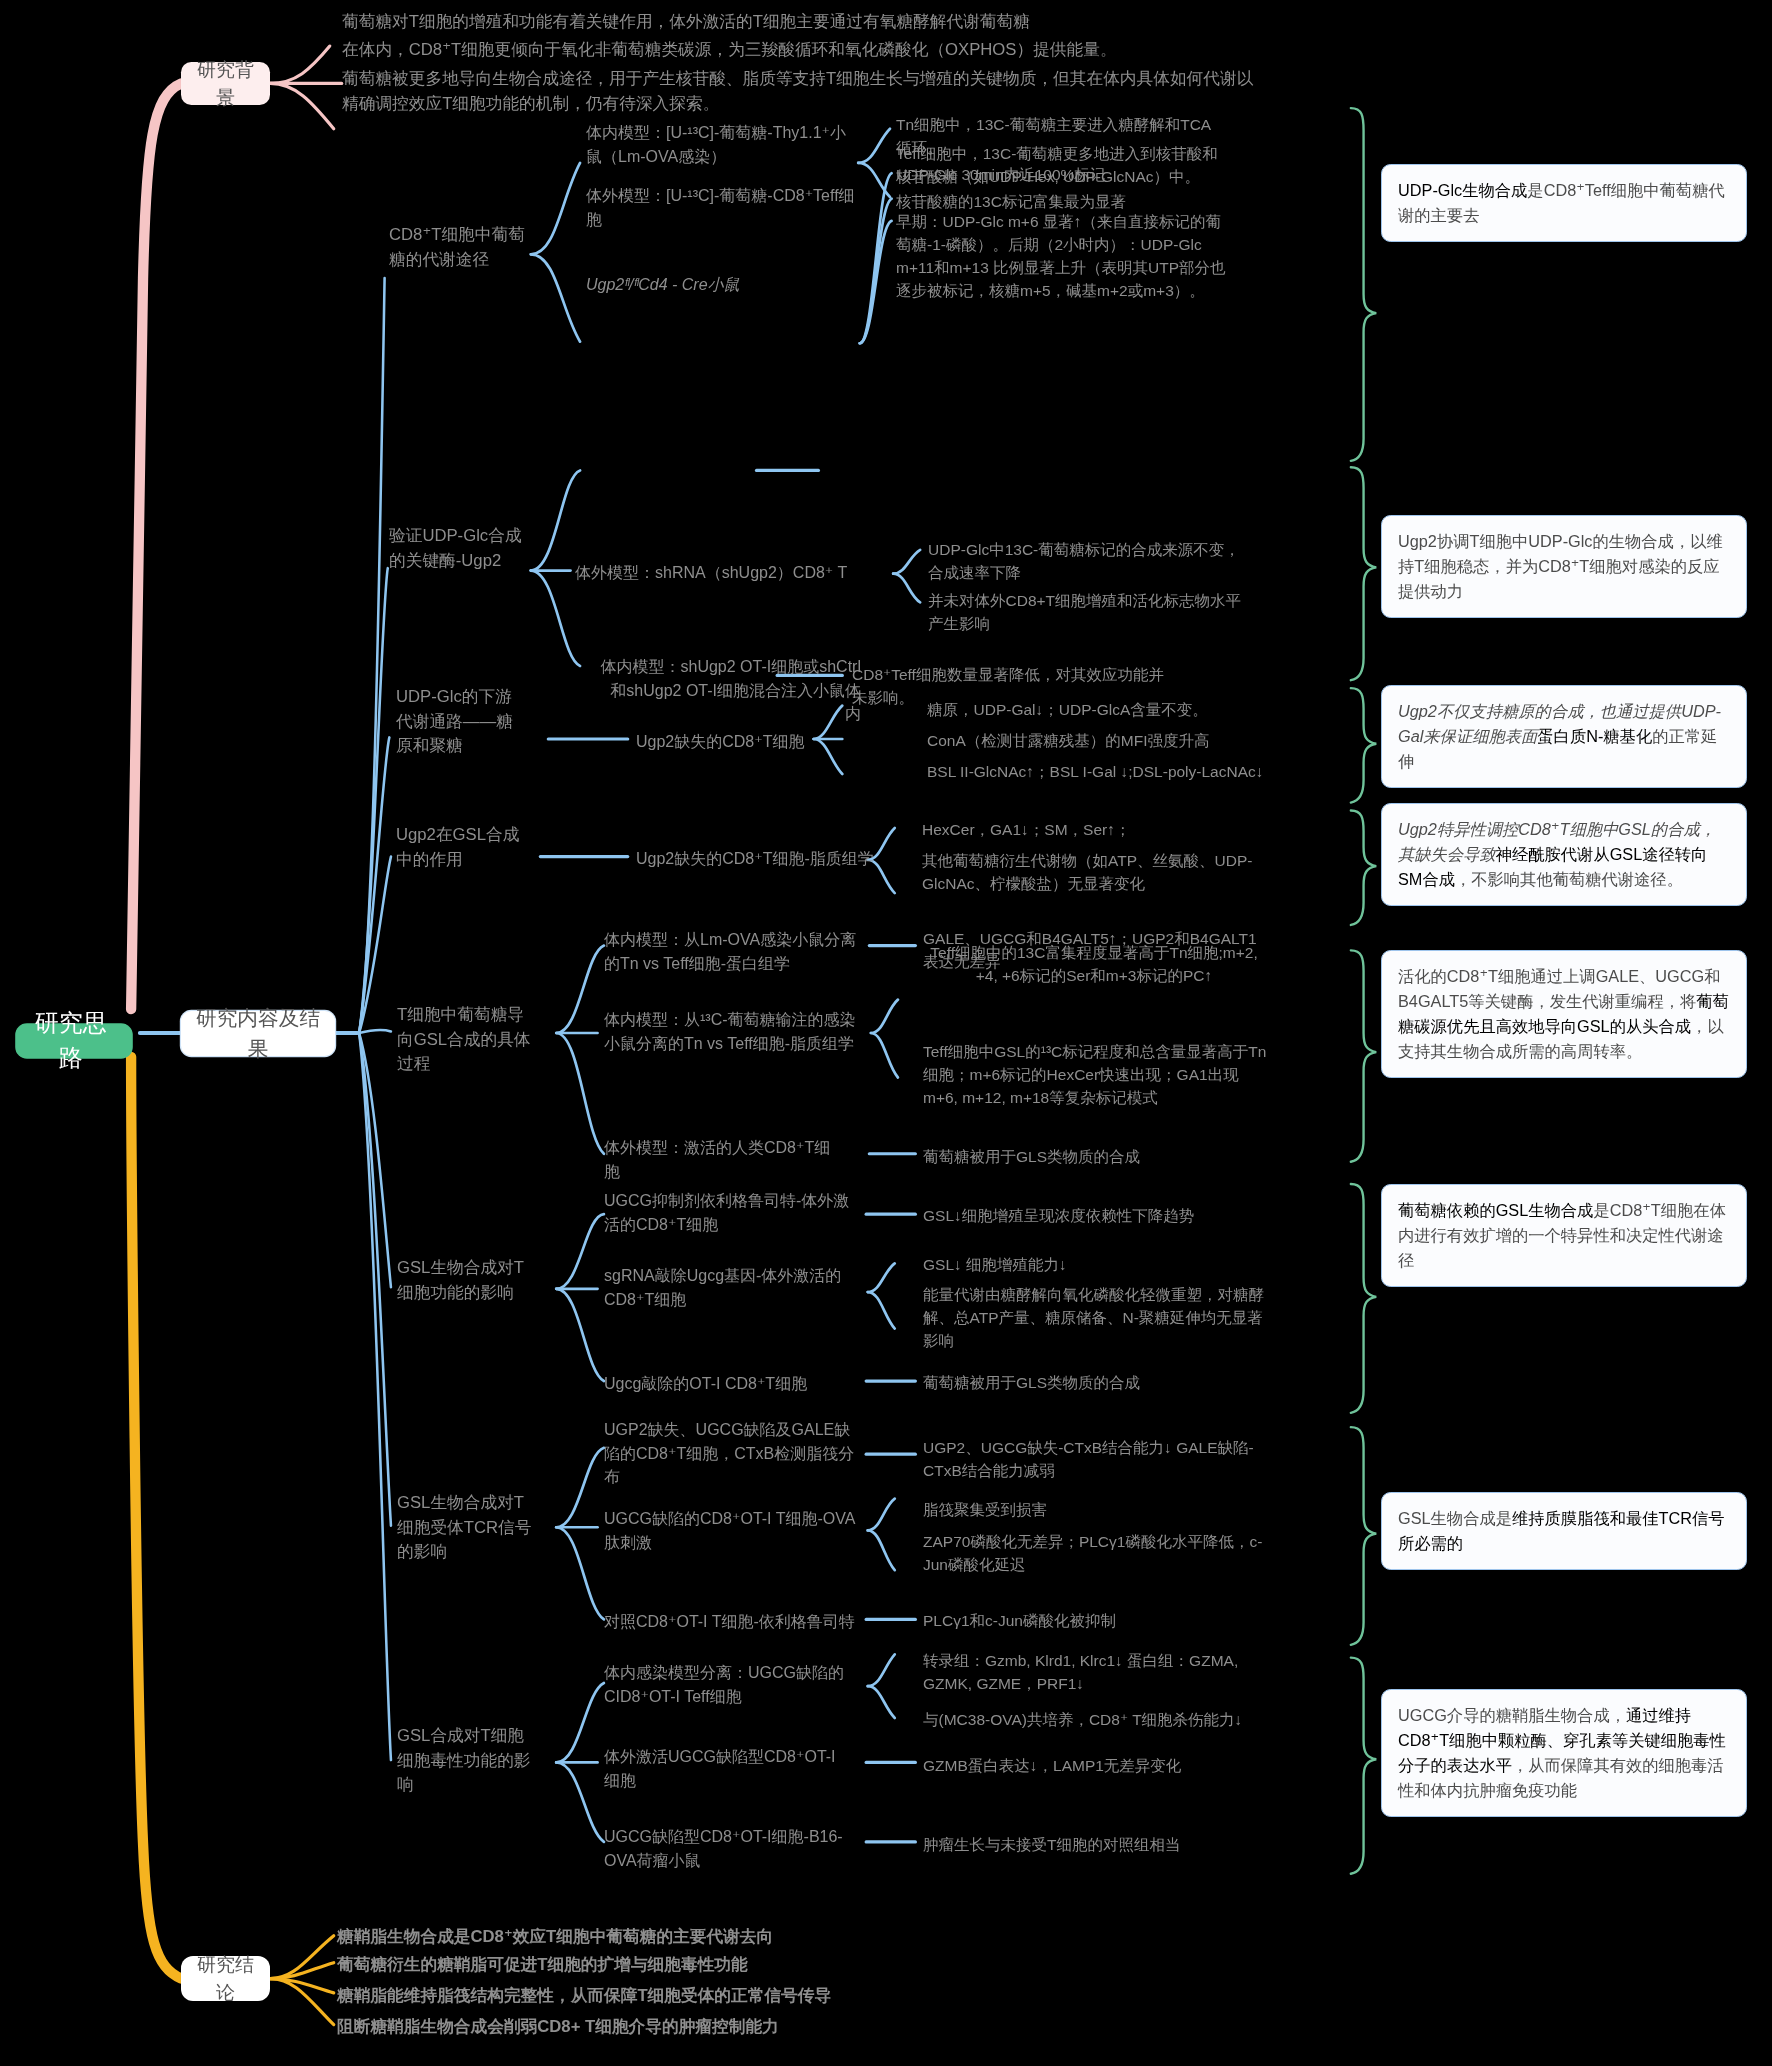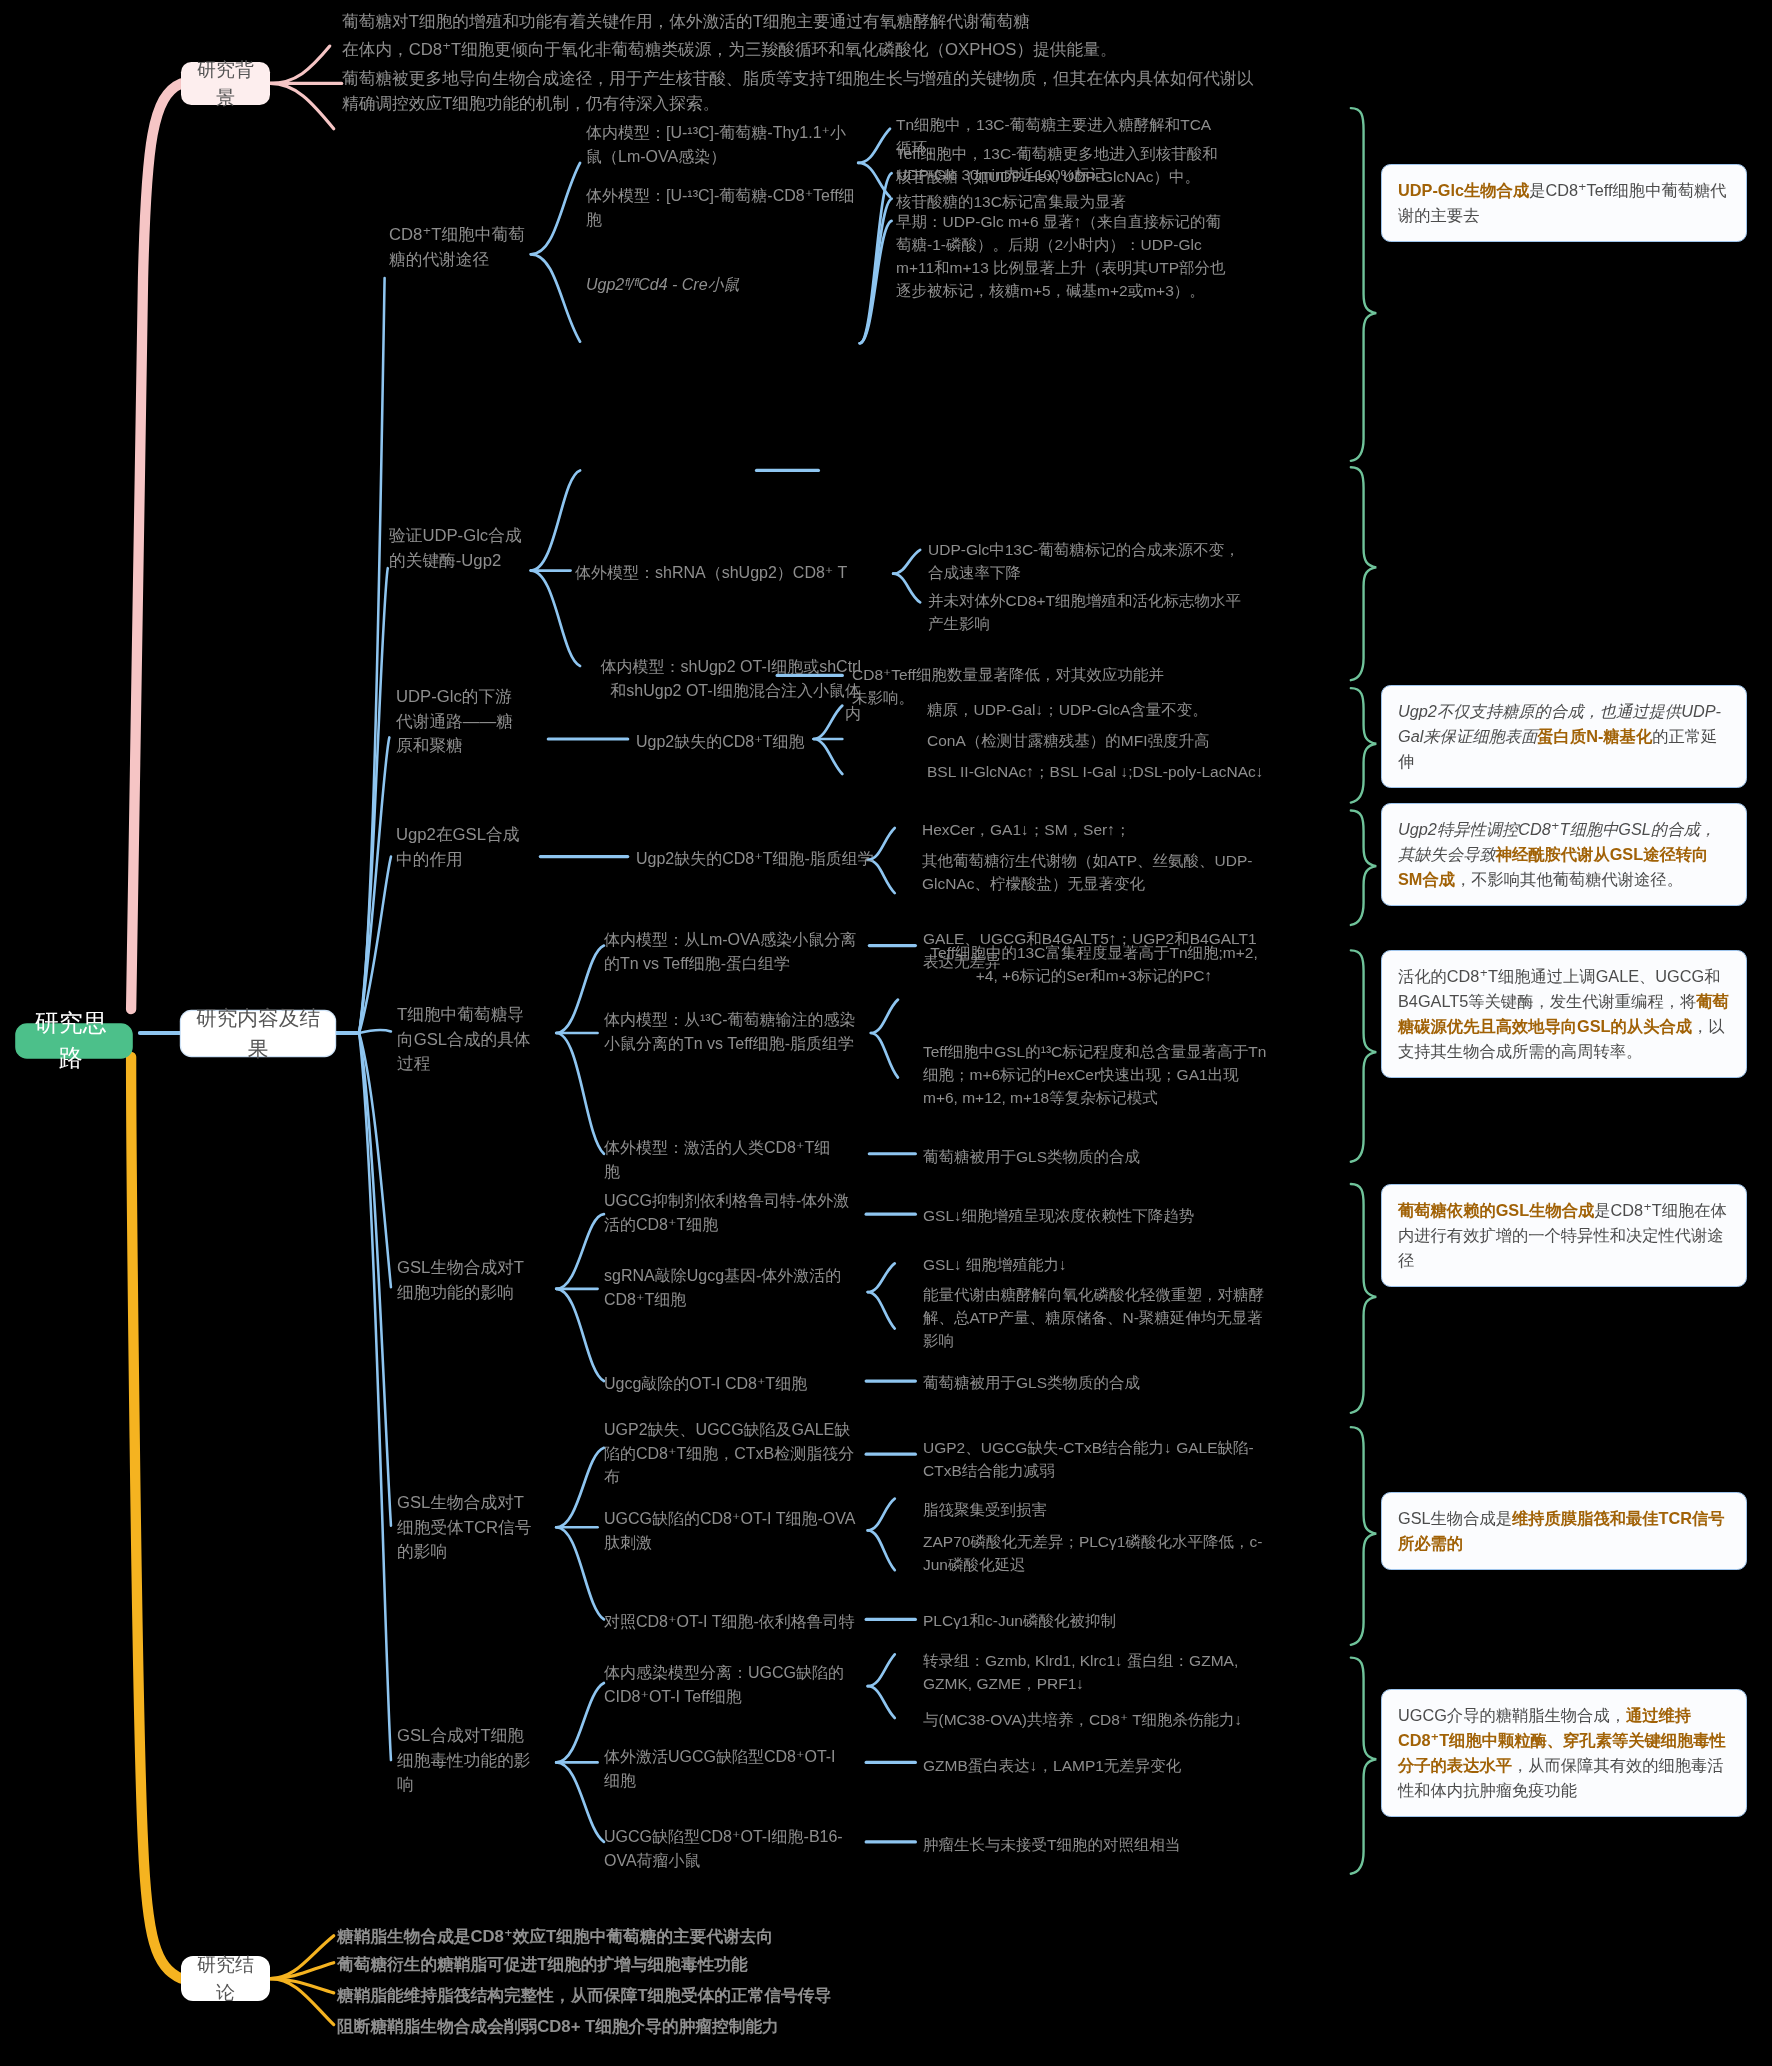--- a/index.html
+++ b/index.html
@@ -69,21 +69,21 @@
     position:absolute;
     box-sizing:border-box;
     background:#fbfcfe;
     border:1.3px solid #9ec4ec;
     border-radius:9.5px;
     padding:12.7px 16px;
     color:#4c4c4c;
     font-size:16.3px;
     line-height:1.55;
   }
-  .card b{color:#a16207;font-weight:bold;}
+  .card b{color:#000000;font-weight:normal;}
   .card i{font-style:italic;}
 </style>
 </head>
 <body>
 
 <div id="root">
 
   <svg class="links" viewBox="0 0 2230 2600">
     <g fill="none" stroke-linecap="round">
 
@@ -204,20 +204,23 @@
   </div>
 
   <div class="txt lvl2" style="left:389px;top:524px;width:143px;">验证UDP-Glc合成的关键酶-Ugp2</div>
   <div class="txt lvl3 ital" style="left:586px;top:273px;width:183px;">Ugp2ᶠˡ/ᶠˡCd4 - Cre小鼠</div>
   <div class="txt lvl3" style="left:575px;top:561px;width:334px;">体外模型：shRNA（shUgp2）CD8⁺ T</div>
   <div class="txt lvl3" style="left:599px;top:655px;width:262px;text-align:right;">体内模型：shUgp2 OT-I细胞或shCtrl和shUgp2 OT-I细胞混合注入小鼠体内</div>
   <div class="txt lvl4" style="left:928px;top:539px;width:318px;">UDP-Glc中13C-葡萄糖标记的合成来源不变，合成速率下降</div>
   <div class="txt lvl4" style="left:928px;top:590px;width:318px;">并未对体外CD8+T细胞增殖和活化标志物水平产生影响</div>
   <div class="txt lvl4" style="left:852px;top:664px;width:318px;">CD8⁺Teff细胞数量显著降低，对其效应功能并未影响。</div>
 
+  <div class="card" style="left:1381px;top:515px;width:366px;">
+    <span>Ugp2协调T细胞中UDP-Glc的生物合成，以维持T细胞稳态，并为CD8⁺T细胞对感染的反应提供动力</span>
+  </div>
 
   <div class="txt lvl2" style="left:396px;top:685px;width:119px;">UDP-Glc的下游代谢通路——糖原和聚糖</div>
   <div class="txt lvl3" style="left:636px;top:730px;width:199px;">Ugp2缺失的CD8⁺T细胞</div>
   <div class="txt lvl4" style="left:927px;top:699px;width:334px;">糖原，UDP-Gal↓；UDP-GlcA含量不变。</div>
   <div class="txt lvl4" style="left:927px;top:730px;width:334px;">ConA（检测甘露糖残基）的MFI强度升高</div>
   <div class="txt lvl4" style="left:927px;top:761px;width:342px;">BSL II-GlcNAc↑；BSL I-Gal ↓;DSL-poly-LacNAc↓</div>
 
   <div class="card" style="left:1381px;top:685px;width:366px;">
     <i>Ugp2不仅支持糖原的合成，也通过提供UDP-Gal来保证细胞表面</i><b>蛋白质N-糖基化</b><span>的正常延伸</span>
   </div>

